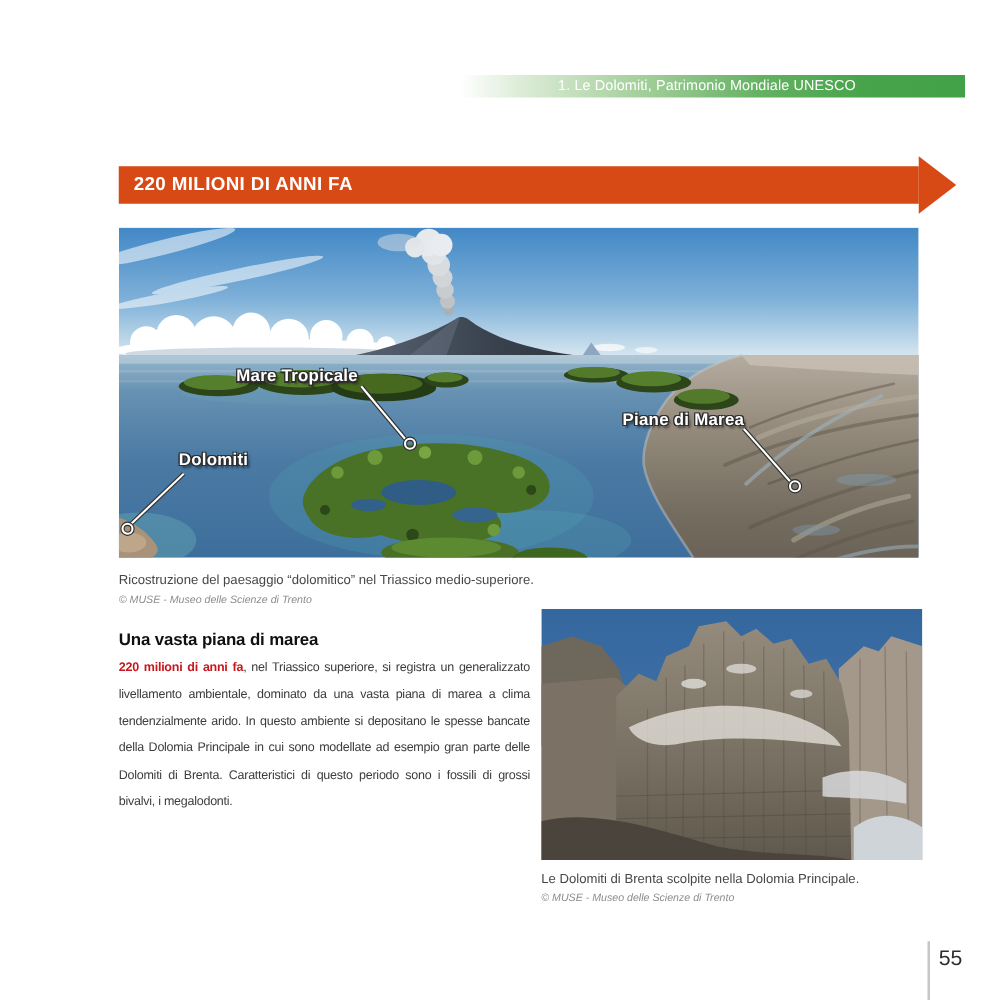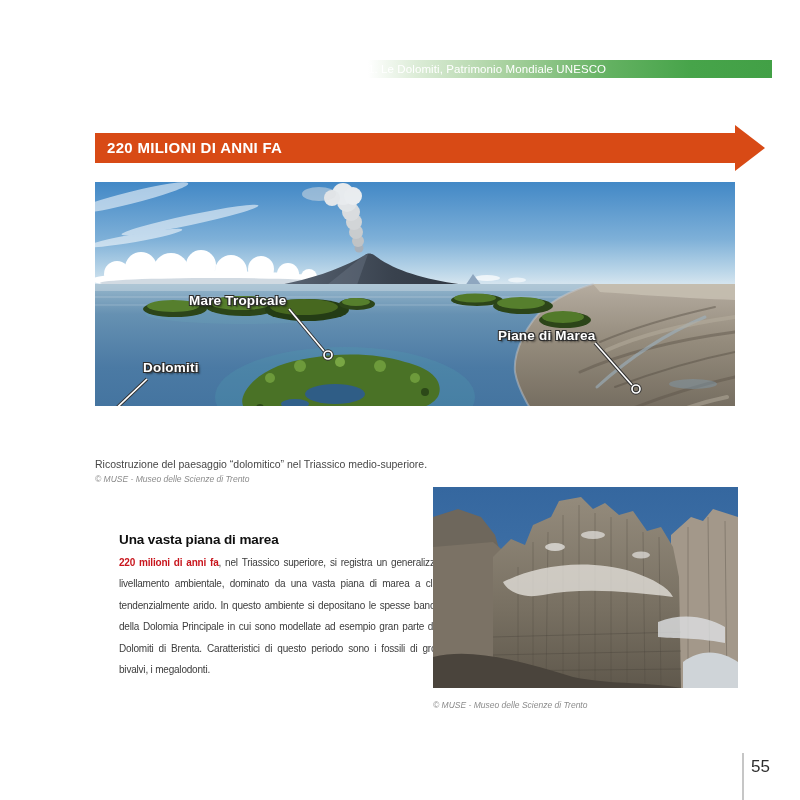--- a/index.html
+++ b/index.html
@@ -5,55 +5,55 @@
   html,body{margin:0;padding:0;}
   body{
     width:800px;height:800px;position:relative;background:#ffffff;
     font-family:"Liberation Sans",sans-serif;overflow:hidden;
   }
   
   .chapter-bar{
     position:absolute;left:368px;top:60px;width:404px;height:18px;
     background:linear-gradient(90deg, rgba(255,255,255,0) 0%, #dcecd7 12%,
       #a6d09d 35%, #63b161 60%, #47a44a 80%, #42a046 100%);
-    color:#fff;font-size:11.5px;line-height:18px;text-align:left;
+    color:#fff;font-size:11.5px;line-height:18px;text-align:center;
     padding-right:9px;box-sizing:border-box;letter-spacing:.1px;
   }
   
   .timeline-bar{
     position:absolute;left:95px;top:133px;width:640px;height:30px;
     background:#d84a15;color:#fff;font-weight:bold;font-size:15px;
     line-height:30px;padding-left:12px;box-sizing:border-box;letter-spacing:.3px;
   }
   .arrow-head{
     position:absolute;left:735px;top:125px;width:0;height:0;
     border-top:23px solid transparent;border-bottom:23px solid transparent;
     border-left:30px solid #d84a15;
   }
   
   .illustration{
-    position:absolute;left:95px;top:182px;width:640px;height:224px;overflow:hidden;
+    position:absolute;left:95px;top:182px;width:640px;height:264px;overflow:hidden;
   }
   .illustration svg{display:block;}
   .img-label{
     position:absolute;color:#fff;font-weight:bold;font-size:13.5px;letter-spacing:.2px;
     text-shadow:1px 1px 0 #2d2d2d,-1px -1px 0 #2d2d2d,1px -1px 0 #2d2d2d,
       -1px 1px 0 #2d2d2d,2px 2px 2px rgba(0,0,0,.55);
     white-space:nowrap;
   }
   .label-mare{left:94px;top:111px;}
   .label-spiagge{left:48px;top:178px;}
   .label-piane{left:403px;top:146px;}
   
   .caption{position:absolute;color:#474747;font-size:10.5px;line-height:13px;}
   .credit{color:#8c8c8c;font-size:8.5px;margin-top:2px;font-style:italic;}
   .caption-illu{left:95px;top:458px;width:520px;}
   .caption-photo{left:433px;top:697px;width:305px;}
   
-  .article{position:absolute;left:95px;top:532px;width:329px;margin-left:24px;}
+  .article{position:absolute;left:95px;top:504px;width:329px;}
   .article h3{margin:0 0 5px 0;font-size:13.5px;color:#101010;letter-spacing:-.1px;}
   .article p{
     margin:0;font-size:10px;line-height:21.4px;text-align:justify;
     color:#3c3c3c;letter-spacing:-.2px;
   }
   .article .lead{color:#c8161d;font-weight:bold;}
   
   .photo{position:absolute;left:433px;top:487px;width:305px;height:201px;overflow:hidden;}
   
   .footer-rule{position:absolute;left:742px;top:753px;width:2px;height:47px;background:#c6c6c6;}
@@ -291,17 +291,18 @@
       <ellipse cx="160" cy="48" rx="12" ry="4" fill="#ffffff" opacity="0.55"></ellipse>
       <ellipse cx="208" cy="68" rx="9" ry="3.5" fill="#ffffff" opacity="0.55"></ellipse>
       <path d="M225,135 C250,125 275,130 292,140 L292,156 C260,150 240,152 225,150 Z" fill="#dde0e2" opacity="0.8"></path>
       <path d="M250,175 C270,160 290,165 305,175 L305,201 L250,201 Z" fill="#cfd4d8"></path>
     </g>
     <path d="M0,201 L0,170 C40,160 90,175 140,190 C180,198 220,195 248,201 Z" fill="#4a443c"></path>
   </svg>
 </div>
 
 <div class="caption caption-photo">
+  <div>Le Dolomiti di Brenta scolpite nella Dolomia Principale.</div>
   <div class="credit">© MUSE - Museo delle Scienze di Trento</div>
 </div>
 
 <div class="footer-rule"></div>
 <div class="page-number">55</div>
 
 </body></html>

